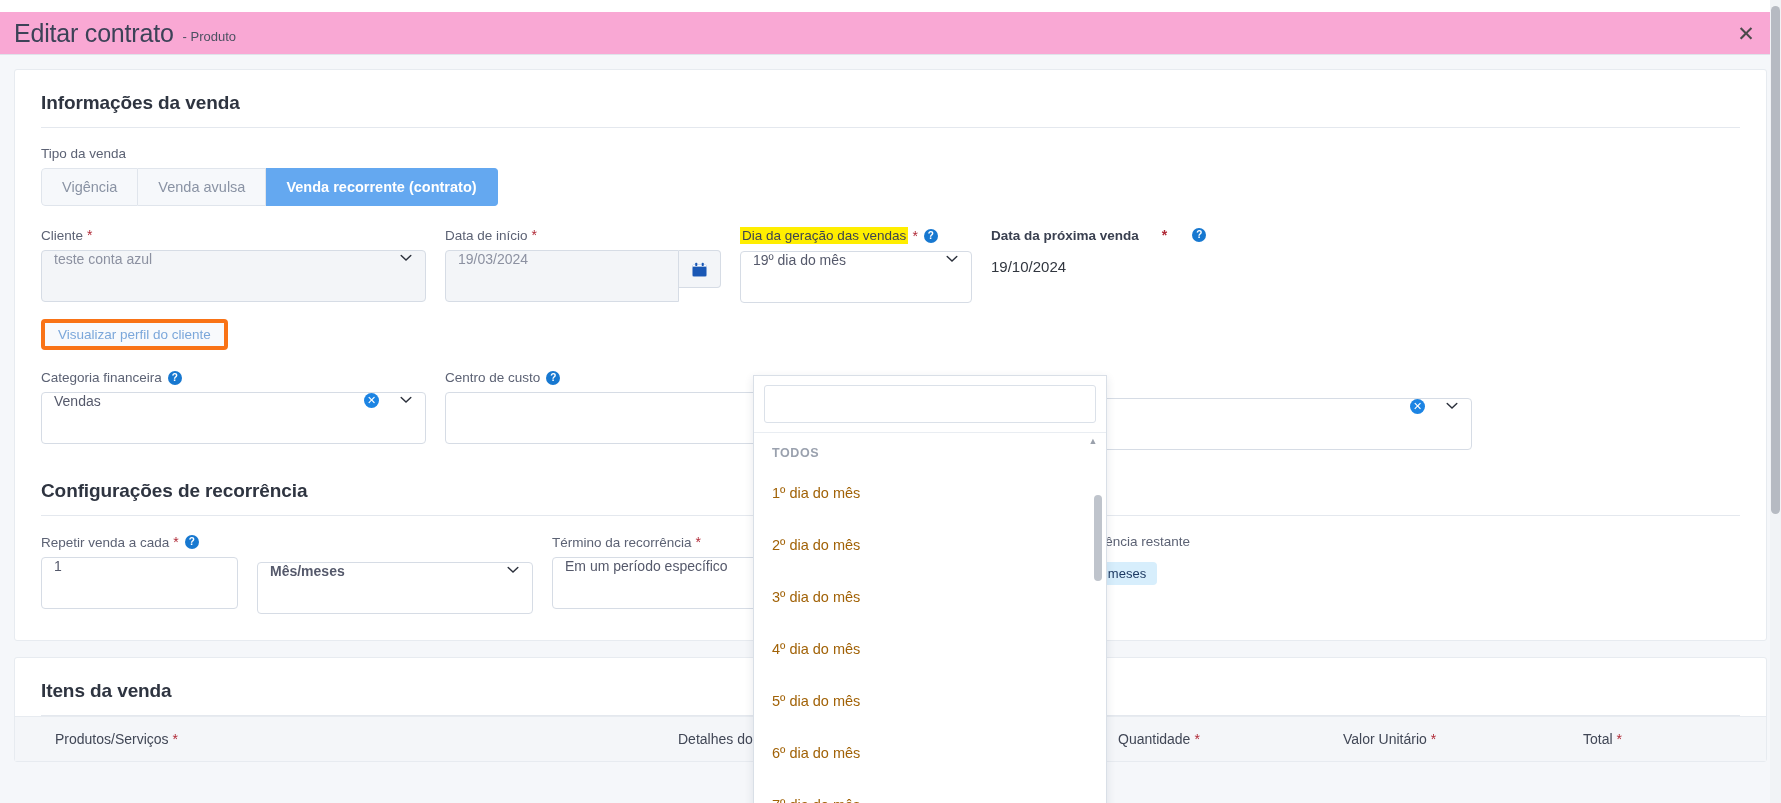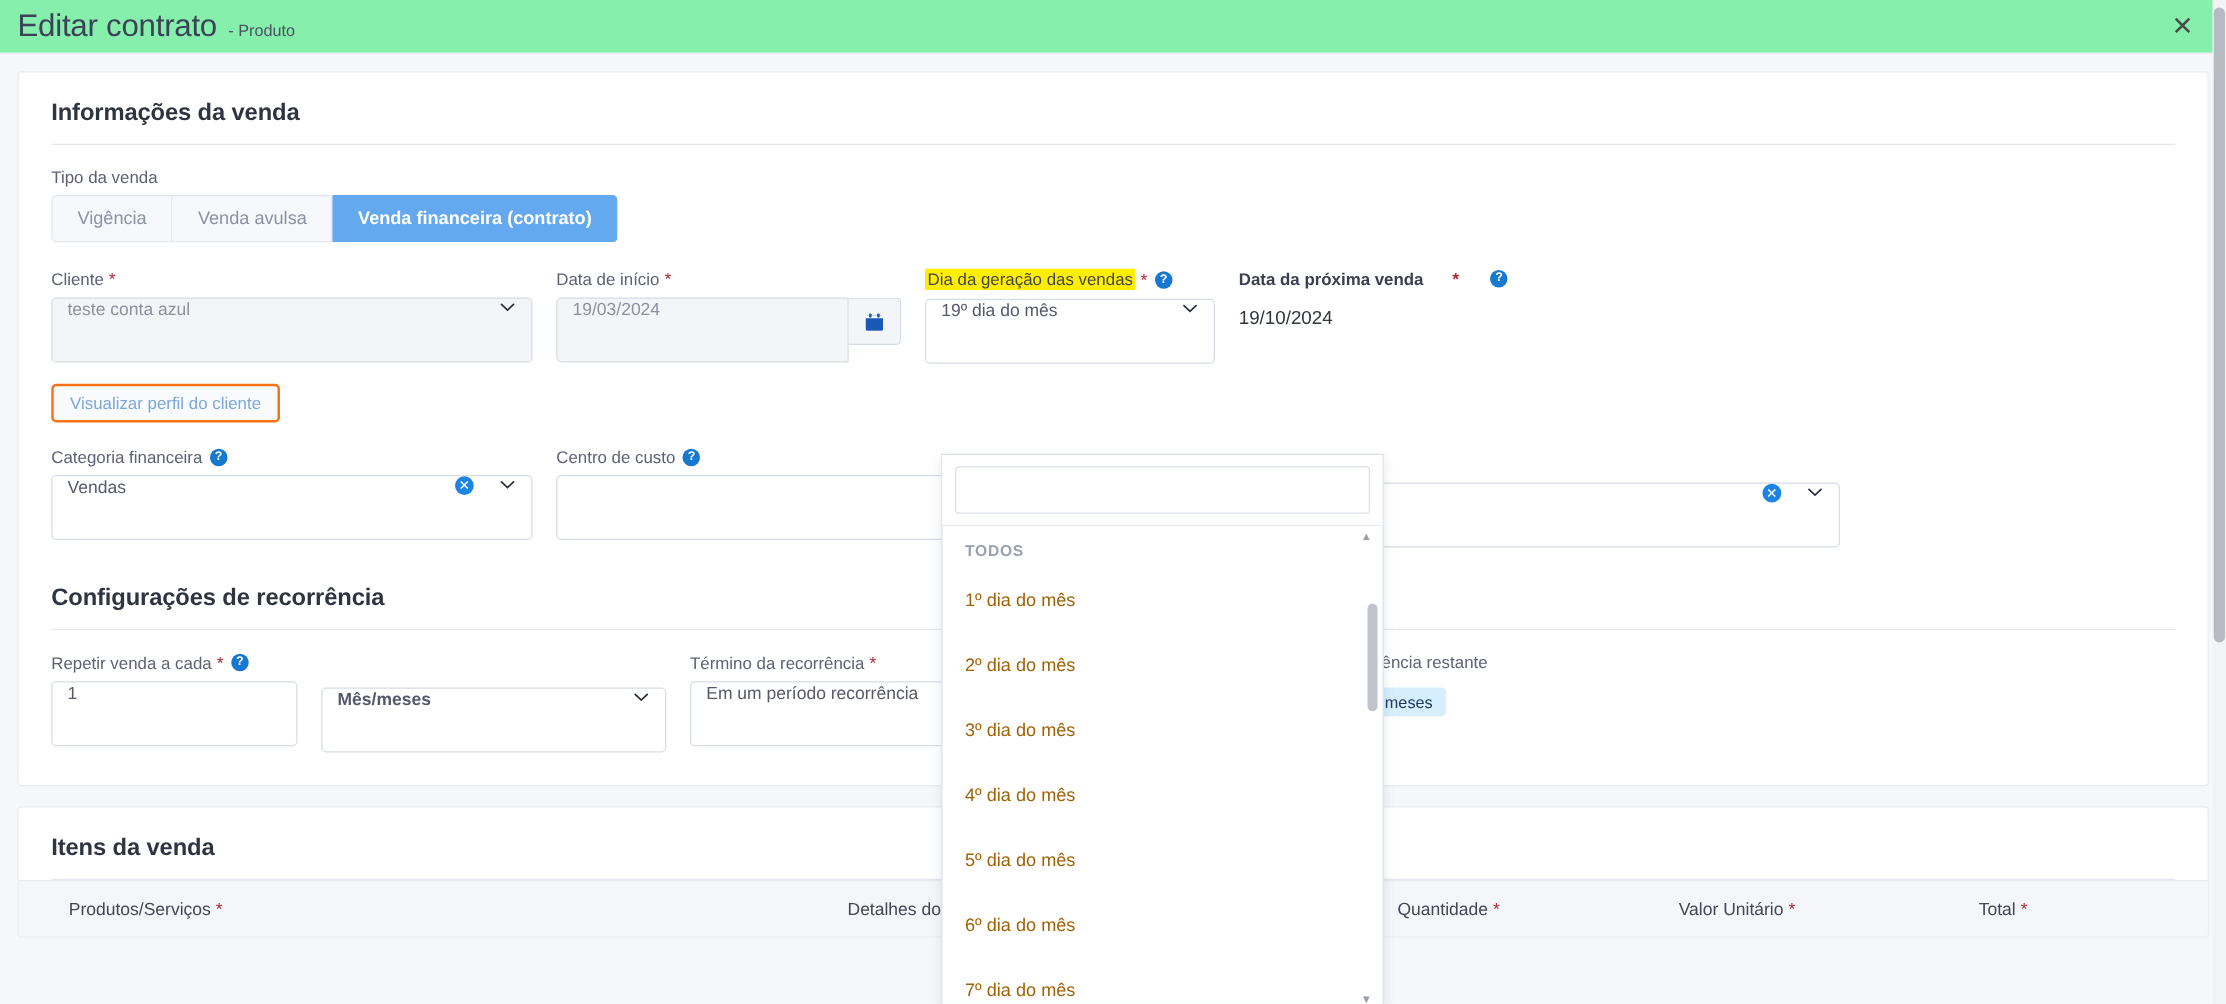--- a/index.html
+++ b/index.html
@@ -8,25 +8,26 @@
     width: 1781px; height: 803px;
     overflow: hidden;
     background: #ffffff;
     font-family: "Liberation Sans", sans-serif;
     color: #3f4254;
   }
 
   
   .topbar {
     height: 42px;
-    background: #86efac;
+    background: #f9a8d4;
     display: flex;
     align-items: center;
     padding: 0 6px 0 14px;
     position: relative;
+    margin-top: 12px;
   }
   .topbar-title {
     font-size: 25px;
     font-weight: 400;
     color: #3c4257;
     letter-spacing: -0.2px;
     line-height: 1;
   }
   .topbar-sub {
     font-size: 13px;
@@ -162,21 +163,21 @@
     background: #64a8f0;
     border-color: #64a8f0;
     color: #fff;
     font-weight: 700;
   }
 
   .link-btn {
     display: inline-flex; align-items: center;
     height: 31px;
     padding: 0 13px;
-    border: 2px solid #f97316;
+    border: 4px solid #f97316;
     border-radius: 4px;
     background: #f8fafc;
     color: #7ba7da;
     font-size: 13.5px;
     cursor: pointer;
   }
 
   .cal-btn {
     width: 42px; height: 38px;
     border: 1px solid #d6dce5;
@@ -305,21 +306,21 @@
 <div class="page-bg">
 
   <div class="card">
     <div class="section-title">Informações da venda</div>
     <div class="hr"></div>
 
     <div class="tiny-label" style="margin-bottom:7px;">Tipo da venda</div>
     <div class="tabs">
       <div class="tab">Vigência</div>
       <div class="tab">Venda avulsa</div>
-      <div class="tab active">Venda financeira (contrato)</div>
+      <div class="tab active">Venda recorrente (contrato)</div>
     </div>
 
     <div class="row" style="margin-top:21px;">
       <div class="c1">
         <div class="field-label">
           <span>Cliente</span>
           <span class="req">*</span>
         </div>
         <div class="ctrl disabled">
           <span class="val">teste conta azul</span>
@@ -439,21 +440,21 @@
             </svg>
         </div>
       </div>
 
       <div style="width:276px;margin-right:19px;">
         <div class="field-label">
           <span>Término da recorrência</span>
           <span class="req">*</span>
         </div>
         <div class="ctrl">
-          <span class="val">Em um período recorrência</span>
+          <span class="val">Em um período específico</span>
         </div>
       </div>
 
       <div style="width:220px;margin-right:19px;">
         <div class="field-label" style="height:21px;"></div>
         <div style="display:flex;">
           <div class="ctrl" style="flex:1;border-radius:4px 0 0 4px;">
             <span class="val"></span>
           </div>
           <div class="cal-btn">

